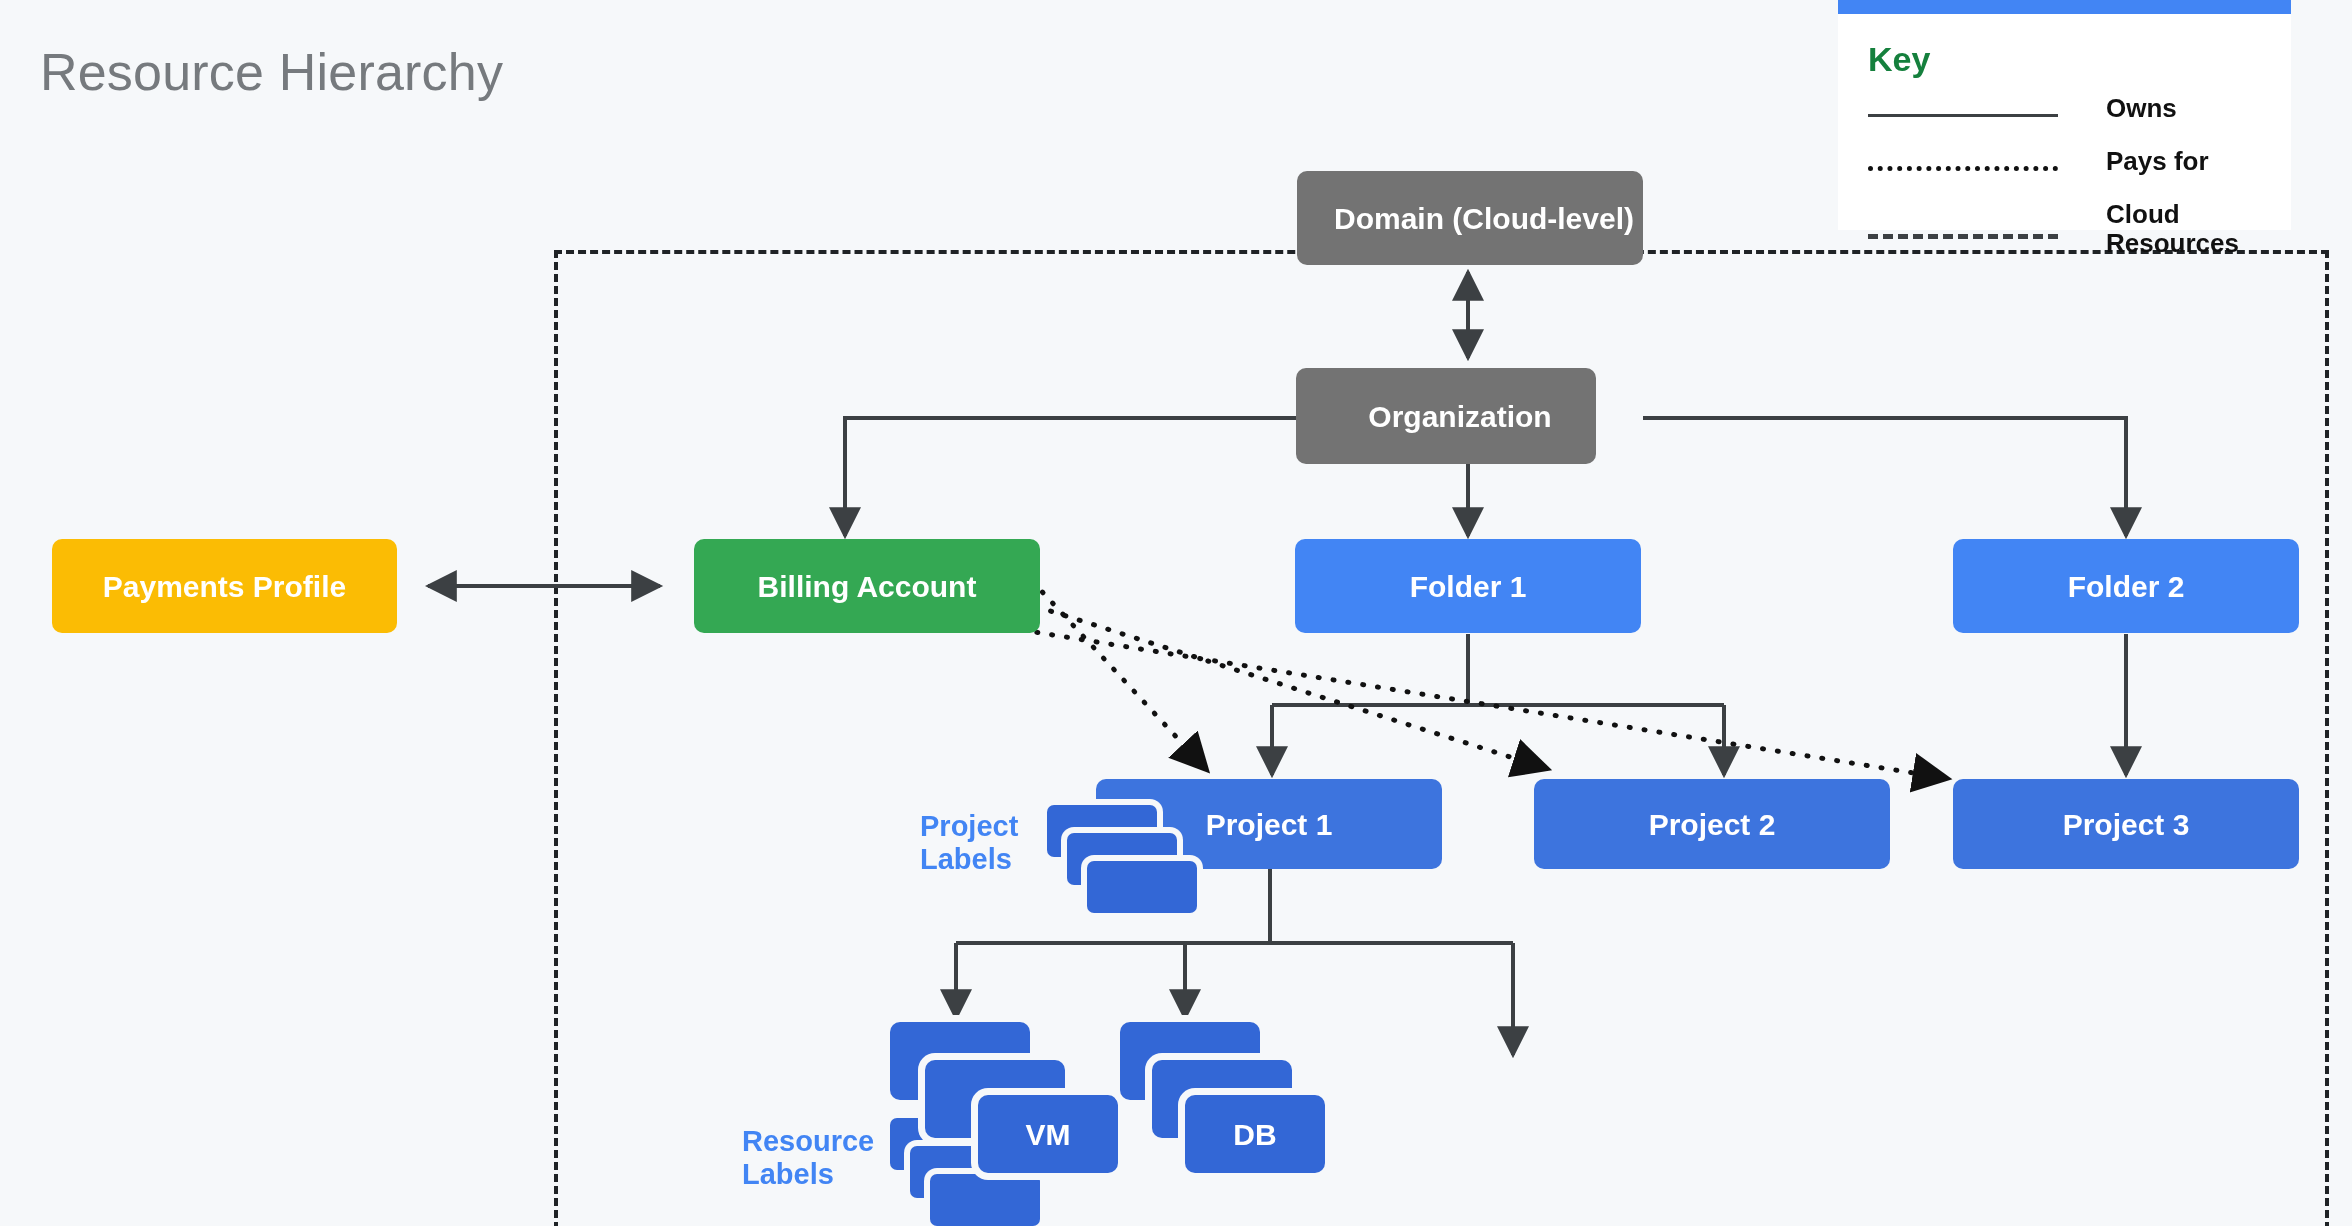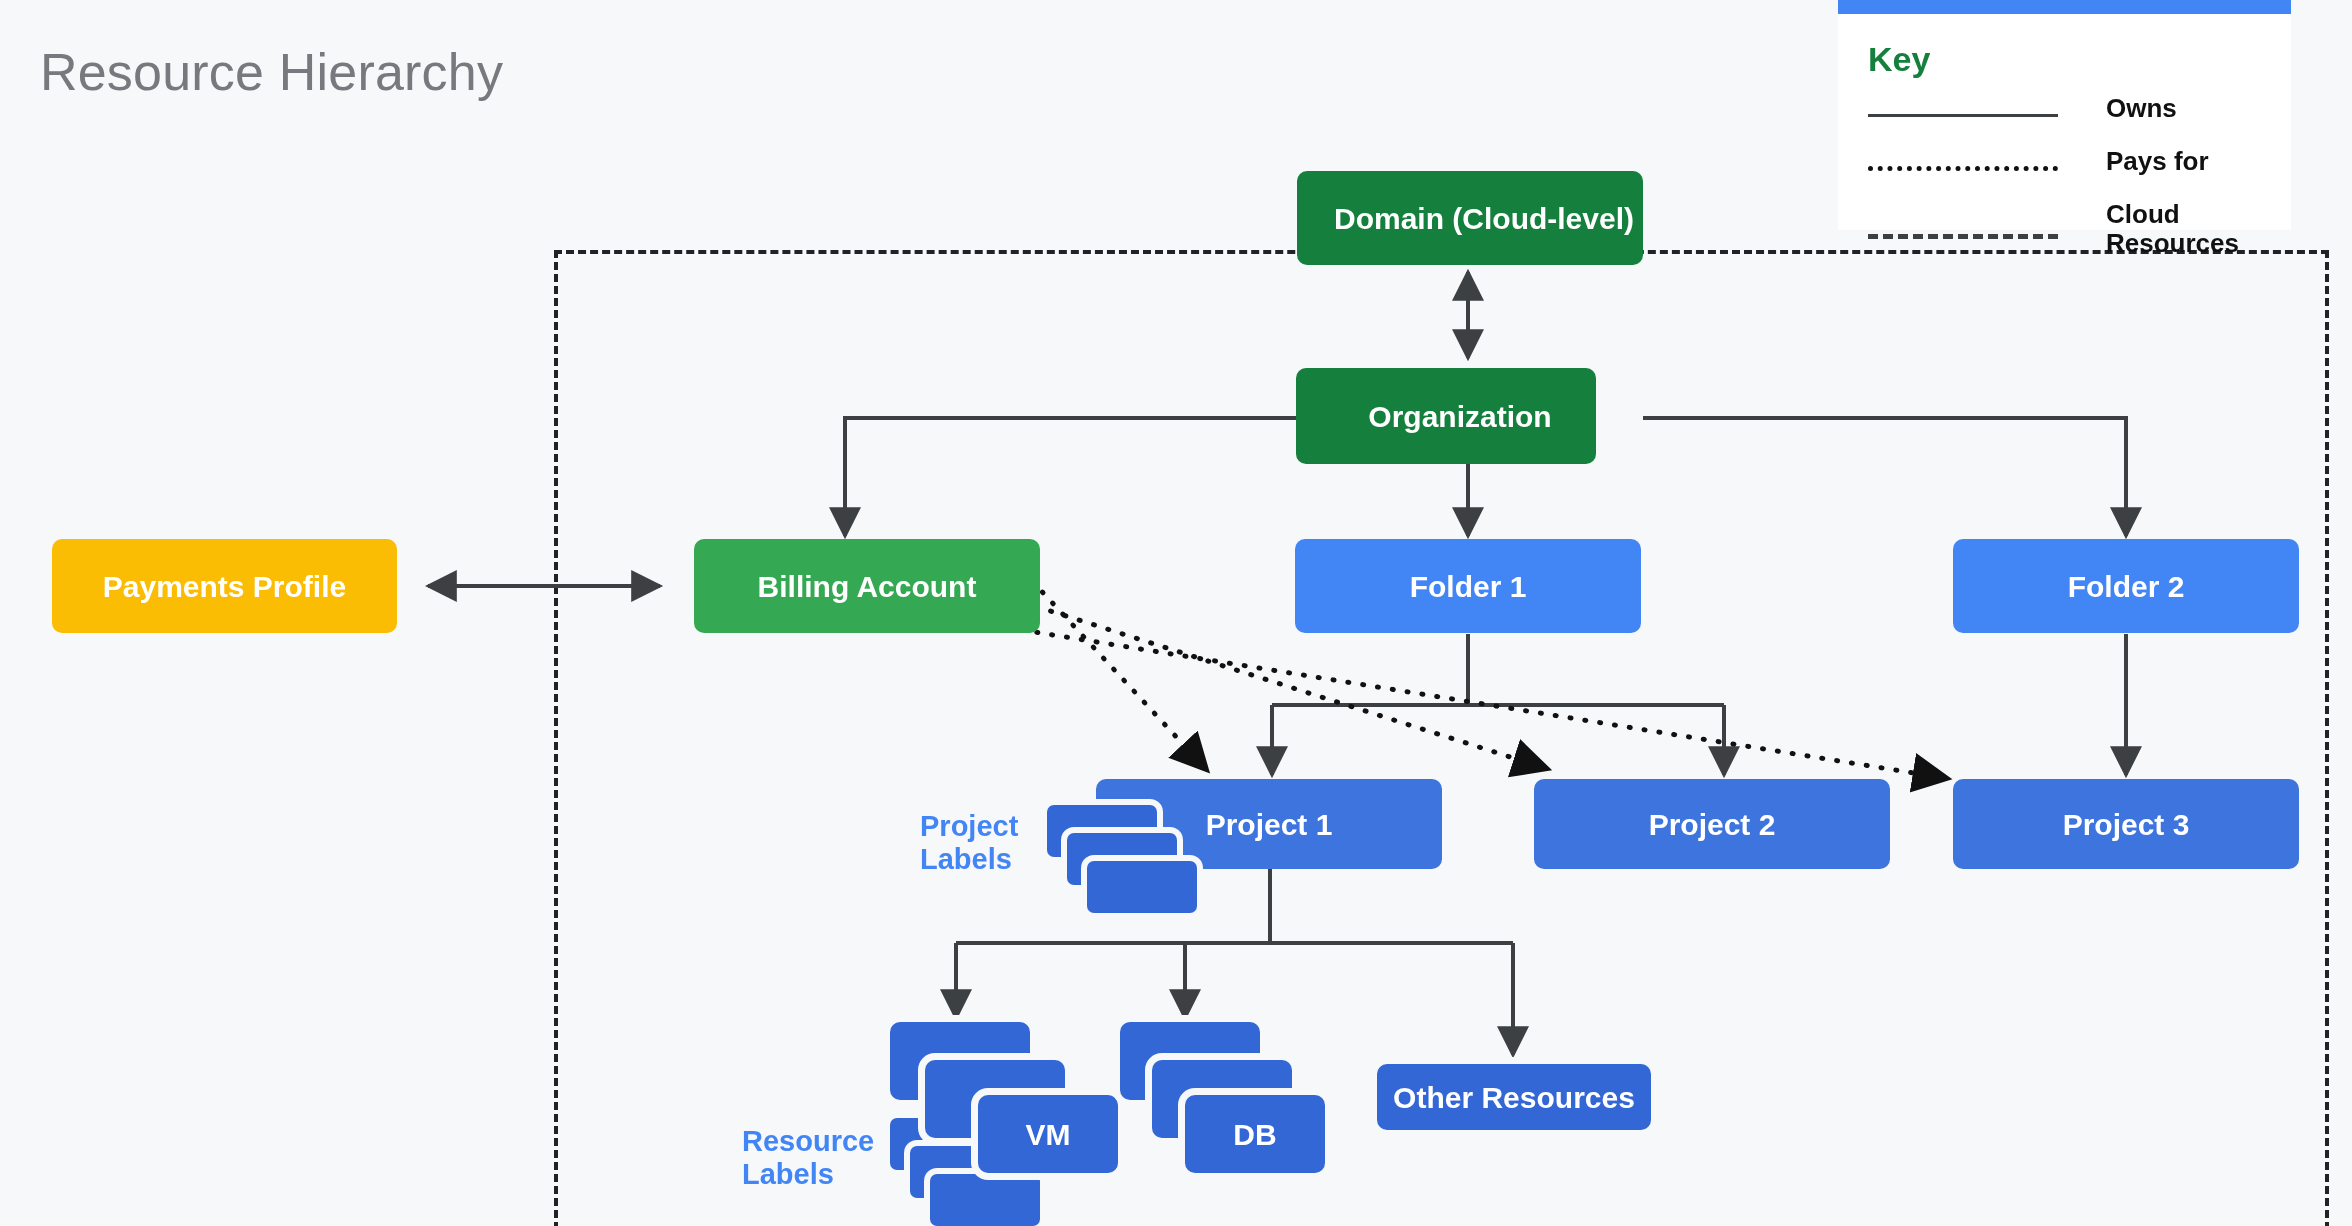--- a/index.html
+++ b/index.html
@@ -23,21 +23,21 @@
 
   
   .node {
     position:absolute;
     display:flex; align-items:center; justify-content:center;
     border-radius:10px;
     color:#ffffff; font-weight:bold;
     text-align:center; line-height:1.1;
     white-space:nowrap;
   }
-  .node.red    { background:#15803d;padding-left:28px; }
+  .node.red    { background:#737373;padding-left:28px; }
   .node.green  { background:#34a853; }
   .node.amber  { background:#fbbc04; }
   .node.blue   { background:#4285f4; }
   .node.dkblue { background:#3367d6; }
 
   .node.ring { box-shadow: 0 0 0 7px #f6f8fa; }
 
   
   .cloud-boundary {
     position:absolute;
@@ -168,21 +168,20 @@
   <div class="tag" style="left:930px; top:1174px; width:110px; height:52px;"></div>
 
   <div class="node dkblue ring" style="left:890px; top:1022px; width:140px; height:78px;"></div>
   <div class="node dkblue ring" style="left:925px; top:1060px; width:140px; height:78px;"></div>
   <div class="node dkblue ring" style="left:978px; top:1095px; width:140px; height:78px; font-size:30px;">VM</div>
 
   <div class="node dkblue ring" style="left:1120px; top:1022px; width:140px; height:78px;"></div>
   <div class="node dkblue ring" style="left:1152px; top:1060px; width:140px; height:78px;"></div>
   <div class="node dkblue ring" style="left:1185px; top:1095px; width:140px; height:78px; font-size:30px;">DB</div>
 
-  <div class="node dkblue ring" style="left:1377px; top:1064px; width:274px; height:66px; font-size:30px;">Other Resources</div>
 
   <div class="key-box" style="left:1838px; top:0px; width:453px; height:230px;">
 
     <div class="key-title">Key</div>
 
     <div class="key-row" style="left:30px; top:80px;">
       <div class="key-swatch sw-solid"></div>
       <div class="key-label">Owns</div>
     </div>
 

